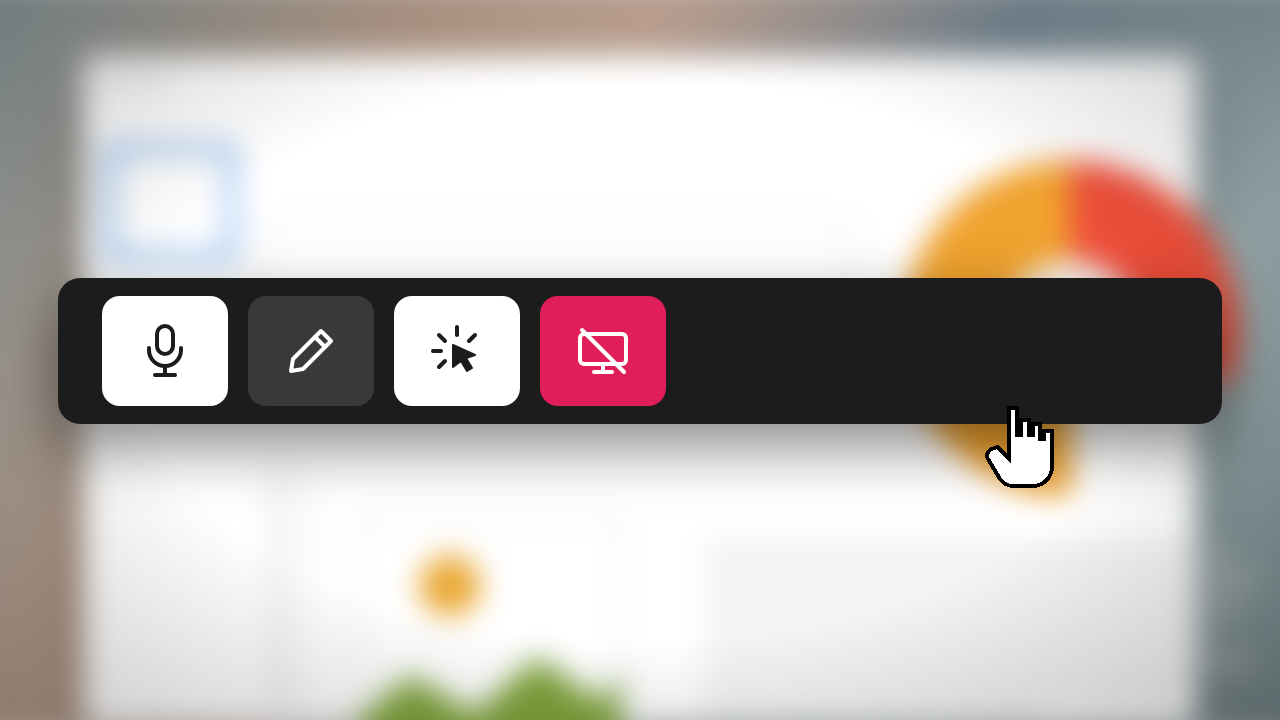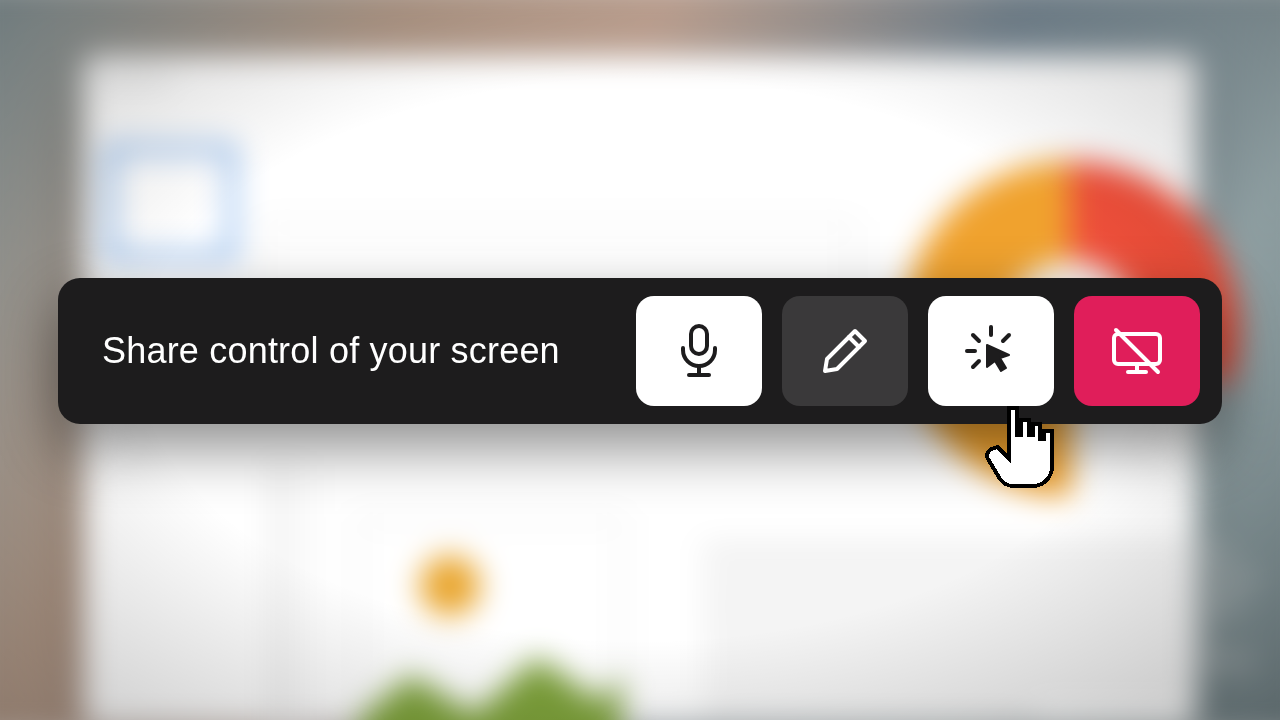--- a/index.html
+++ b/index.html
@@ -68,21 +68,20 @@
       <div class="bg-line" style="width:92%"></div>
       <div class="bg-line" style="width:99%"></div>
       <div class="bg-line" style="width:88%"></div>
       <div class="bg-line" style="width:60%"></div>
     </div>
   </div>
 </div>
 <div class="vignette"></div>
 
 <div class="toolbar">
-  <div class="toolbar-title">Share control of your screen</div>
   <div class="btn-row">
 
     <div class="btn btn-white">
       <svg class="icon" width="50" height="56" viewBox="0 0 50 56" fill="none" stroke="#1d1c1d" stroke-width="4" stroke-linecap="round" stroke-linejoin="round">
         <rect x="17" y="3" width="16" height="28" rx="8"></rect>
         <path d="M9 25v2a16 16 0 0 0 32 0v-2"></path>
         <line x1="25" y1="43" x2="25" y2="52"></line>
         <line x1="15" y1="52" x2="35" y2="52"></line>
       </svg>
     </div>

